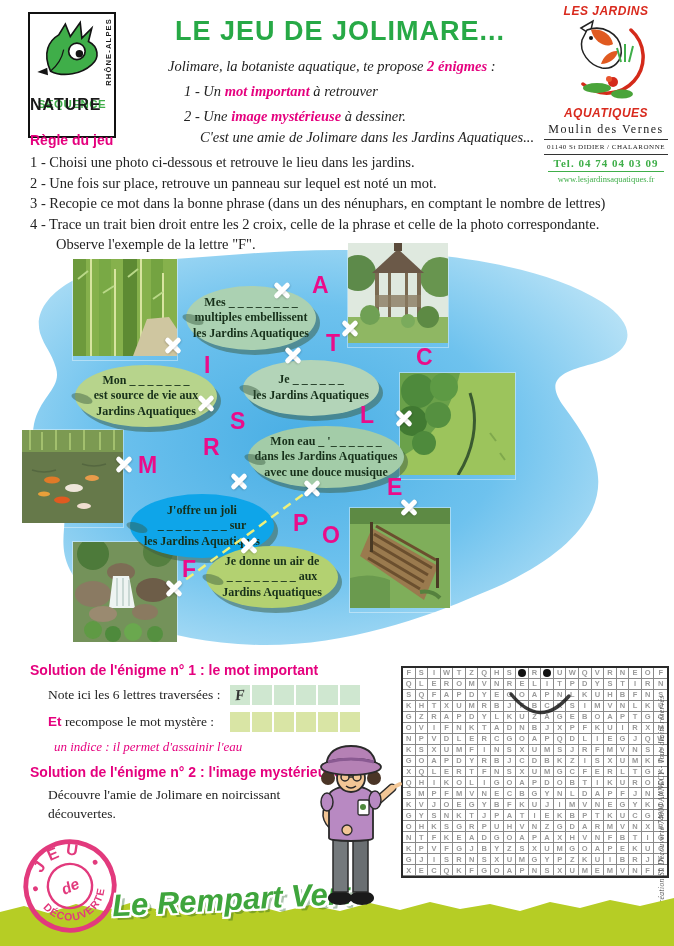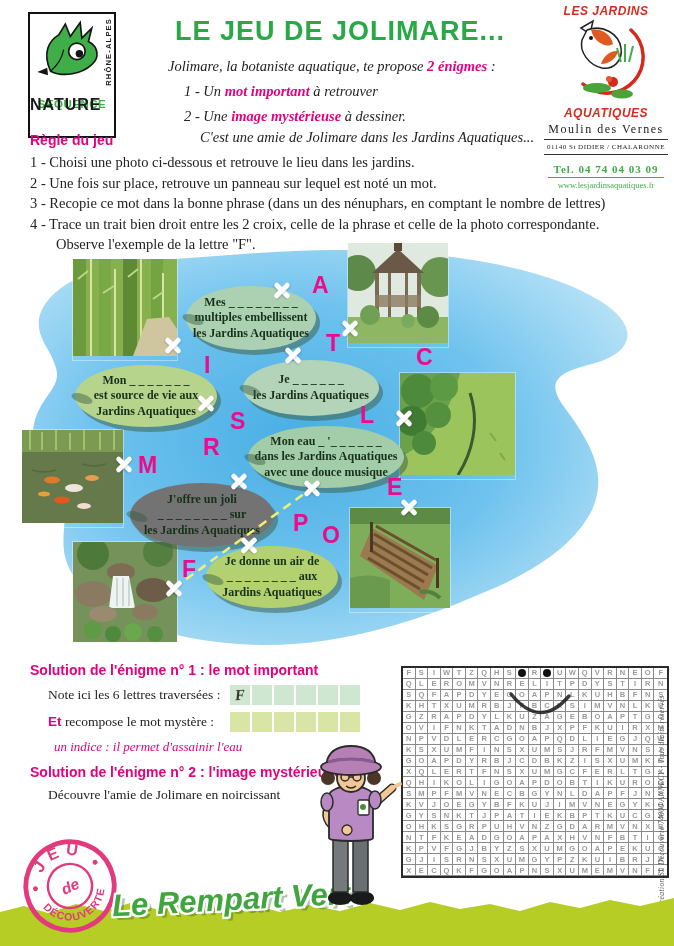--- a/index.html
+++ b/index.html
@@ -21,21 +21,21 @@
   #intro{left:168px;top:56px;width:380px;font-style:italic;font-size:14.5px;line-height:1.45;}
   #intro .em{color:#e5017e;font-weight:bold;}
   #intro .it1,#intro .it2{margin-left:16px;margin-top:4px;}
   #intro .it2b{margin-left:32px;}
 
   #ja-logo{left:540px;top:4px;width:132px;text-align:center;}
   .ja-red{font:bold italic 12px "Liberation Sans",sans-serif;color:#d92a1e;letter-spacing:.5px;}
   .ja-addr1{font-size:12px;letter-spacing:1.5px;color:#222;margin-top:2px;}
   .ja-addr2{font-size:7px;letter-spacing:.5px;color:#222;border-top:1px solid #333;border-bottom:1px solid #333;
      margin:2px 4px;padding:3px 0;}
-  .ja-tel{font:bold 11px "Liberation Serif",serif;color:#3fae49;letter-spacing:1px;margin-top:8px;}
+  .ja-tel{font:bold 11px "Liberation Serif",serif;color:#3fae49;letter-spacing:1px;margin-top:2px;}
   .ja-rule{height:0;border-top:1.5px solid #3fae49;margin:2px 8px;}
   .ja-web{font-size:8.5px;color:#3fae49;}
 
   
   #rules{left:30px;top:132px;width:630px;}
   #rules h2{margin:0 0 4px 0;font:bold 14px "Liberation Sans",sans-serif;color:#e5017e;}
   #rules .r{font-size:14.5px;line-height:1.42;}
   #rules .cont{margin-left:26px;}
 
   
@@ -264,21 +264,21 @@
     </div>
     <div class="pad" style="left:243px;top:122px;width:136px;height:56px;background:#b3d4b8;">
       <div class="ln">Je _ _ _ _ _ _</div>
       <div class="ln">les Jardins Aquatiques</div>
     </div>
     <div class="pad" style="left:248px;top:188px;width:156px;height:62px;background:#a3cca8;">
       <div class="ln">Mon eau _ '_ _ _ _ _ _</div>
       <div class="ln">dans les Jardins Aquatiques</div>
       <div class="ln">avec une douce musique</div>
     </div>
-    <div class="pad" style="left:130px;top:245px;width:144px;height:64px;background:#737373;">
+    <div class="pad" style="left:130px;top:256px;width:144px;height:64px;background:#0ea5e9;">
       <div class="ln">J'offre un joli</div>
       <div class="ln">_ _ _ _ _ _ _ _  sur</div>
       <div class="ln">les Jardins Aquatiques</div>
     </div>
     <div class="pad" style="left:206px;top:308px;width:132px;height:62px;background:#b3d171;">
       <div class="ln">Je donne un air de</div>
       <div class="ln">_ _ _ _ _ _ _ _  aux</div>
       <div class="ln">Jardins Aquatiques</div>
     </div>
 
@@ -378,20 +378,21 @@
         <span class="bx lime"></span>
       </span>
     </div>
     <div class="hint">un indice : il permet d'assainir l'eau</div>
   </div>
 
   <div class="abs" id="sol2">
     <div class="sol-h">Solution de l'énigme n° 2 : l'image mystérieuse</div>
     <div class="body">
       <div>Découvre l'amie de Jolimare en noircissant</div>
+      <div>découvertes.</div>
     </div>
   </div>
 
   <div class="abs" id="grid-wrap">
     <div id="grid">
         <span class="cell">F</span>
         <span class="cell">S</span>
         <span class="cell">I</span>
         <span class="cell">W</span>
         <span class="cell">T</span>

